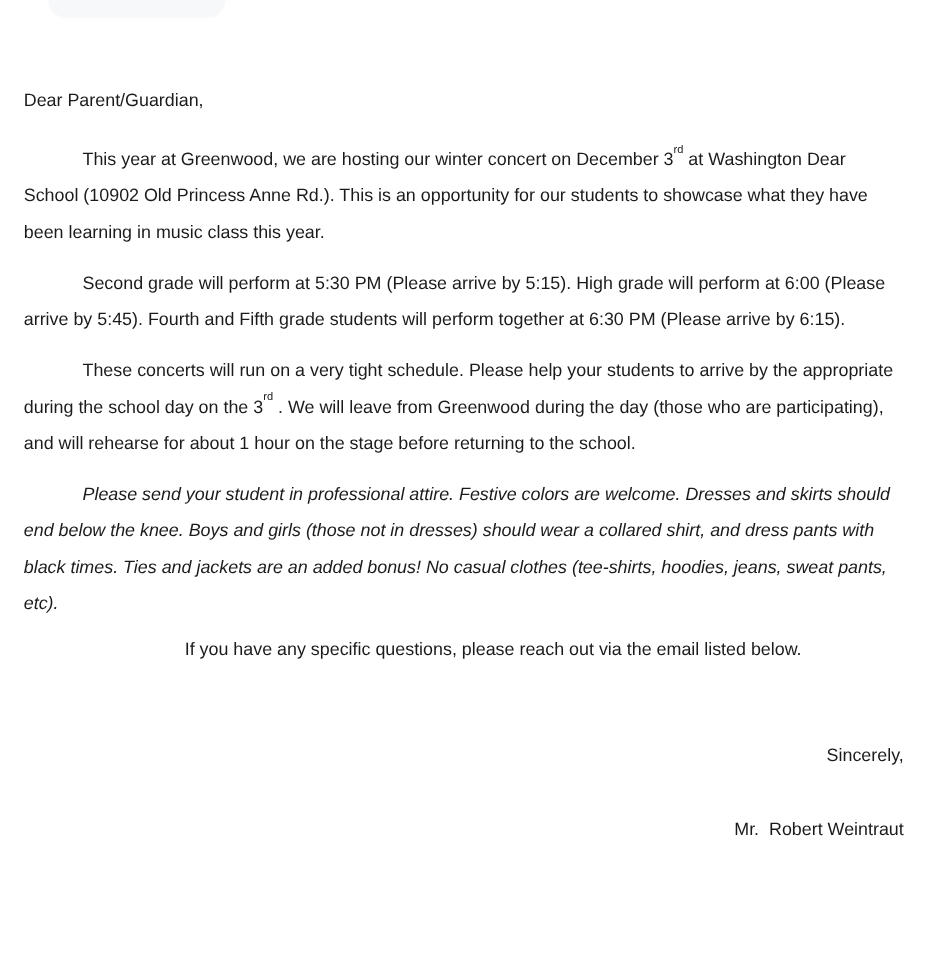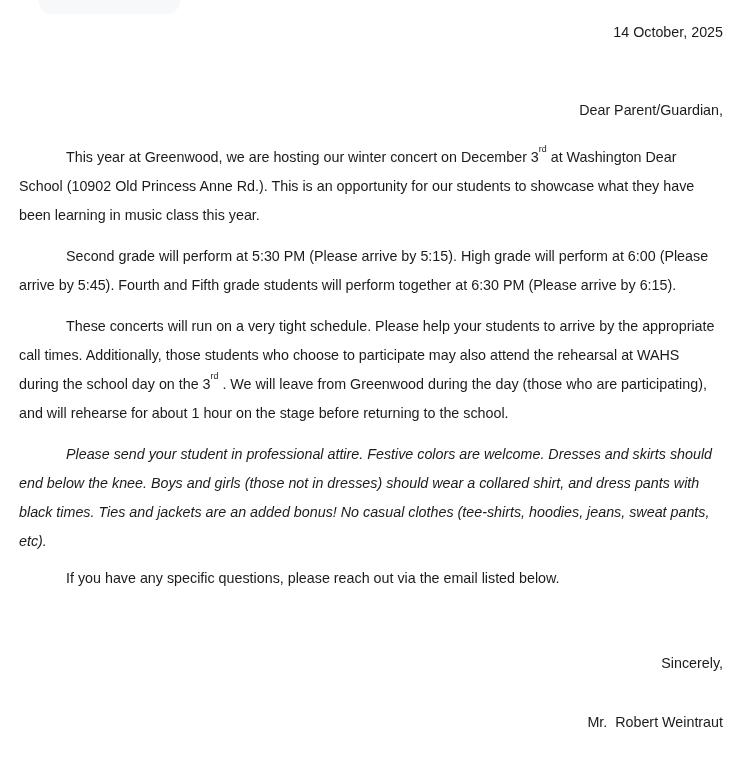--- a/index.html
+++ b/index.html
@@ -23,27 +23,27 @@
     border-radius: 14px;
     box-shadow: 0 1px 2px rgba(120,120,140,0.06);
   }
   .letter {
     position: relative;
     padding: 18px 27px 0 19px;
     font-size: 14.3px;
     line-height: 29px;
   }
   .date-line { text-align: right; white-space: pre; }
-  .salutation { margin-top: 49px; margin-bottom: 18px; white-space: pre; text-align: right; }
+  .salutation { margin-top: 49px; margin-bottom: 18px; white-space: pre; }
   .para { }
   .para .line { white-space: pre; }
   .para .line:first-child { padding-left: 47px; }
   .para-0, .para-1, .para-2 { margin-bottom: 12px; }
   .para-3 { margin-bottom: 8px; font-style: italic; }
-  .para-4 { margin-bottom: 14px; }
+  .para-4 { margin-bottom: 14px; text-align: center; }
   .para-5 { margin-bottom: 0; }
   .b { font-weight: normal; }
   sup {
     font-size: 0.62em;
     line-height: 0;
     position: relative;
     top: -0.45em;
   }
   .signature {
     margin-top: 22px;
@@ -51,36 +51,34 @@
     line-height: 19.5px;
     white-space: pre;
   }
 </style>
 </head>
 <body style="--page-bg: #ffffff; --text: #1b1b1b; --pill-bg: #f7f8fa;">
 
 <div class="top-pill"></div>
 
 <div class="letter">
-  <div class="date-line">14 October, 2025</div>
   <div class="salutation">Dear Parent/Guardian,</div>
 
   <div id="paragraphs-host">
       <div class="para para-0">
         <div class="line"><span>This year at Greenwood, we are hosting our winter concert on December 3</span><sup>rd</sup><span> at Washington Dear</span></div>
         <div class="line"><span>School (10902 Old Princess Anne Rd.). This is an opportunity for our students to showcase what they have</span></div>
         <div class="line"><span>been learning in music class this year.</span></div>
       </div>
       <div class="para para-1">
         <div class="line"><span class="b">Second grade</span><span> will perform at 5:30 PM (Please arrive by 5:15). </span><span class="b">High grade</span><span> will perform at 6:00 (Please</span></div>
         <div class="line"><span>arrive by 5:45). </span><span class="b">Fourth and Fifth</span><span> grade students will perform together at 6:30 PM (Please arrive by 6:15).</span></div>
       </div>
       <div class="para para-2">
         <div class="line"><span>These concerts will run on a very tight schedule. Please help your students to arrive by the appropriate</span></div>
-        <div class="line"><span>call times. Additionally, those students who choose to participate may also attend the rehearsal at WAHS</span></div>
         <div class="line"><span>during the school day on the 3</span><sup>rd</sup><span> . We will leave from Greenwood during the day (those who are participating),</span></div>
         <div class="line"><span>and will rehearse for about 1 hour on the stage before returning to the school.</span></div>
       </div>
       <div class="para para-3">
         <div class="line"><span>Please send your student in professional attire. Festive colors are welcome. Dresses and skirts should</span></div>
         <div class="line"><span>end below the knee. Boys and girls (those not in dresses) should wear a collared shirt, and dress pants with</span></div>
         <div class="line"><span>black times. Ties and jackets are an added bonus! No casual clothes (tee-shirts, hoodies, jeans, sweat pants,</span></div>
         <div class="line"><span>etc).</span></div>
       </div>
       <div class="para para-4">

